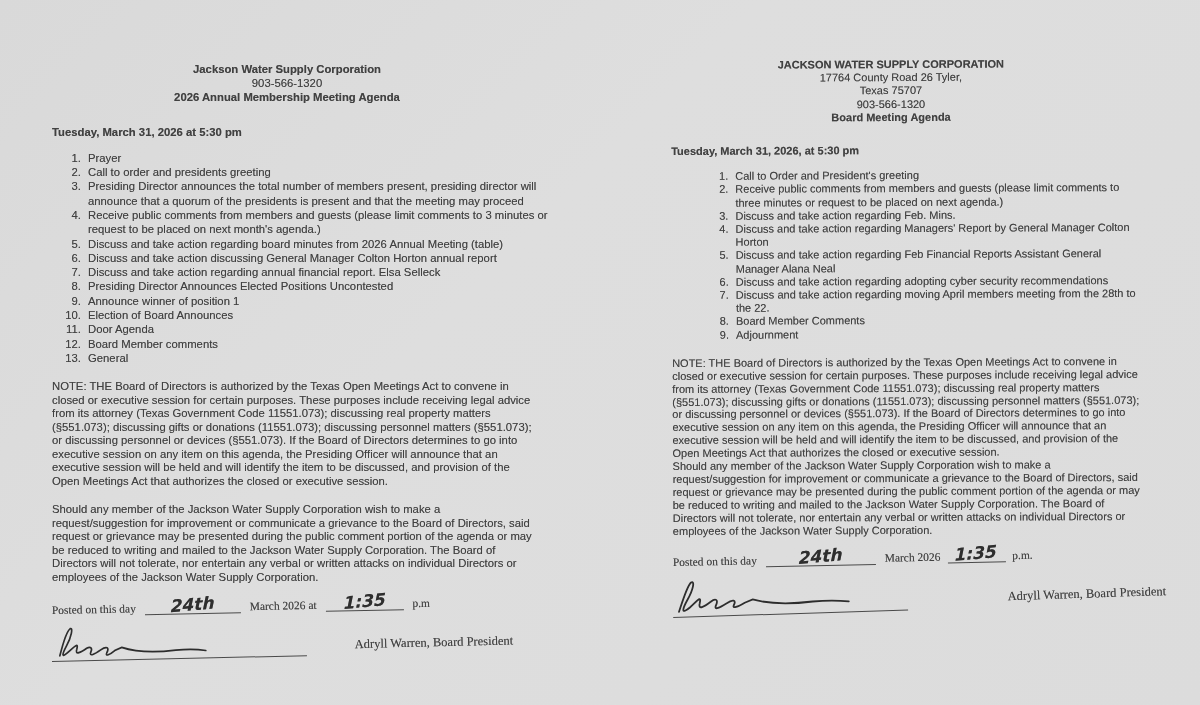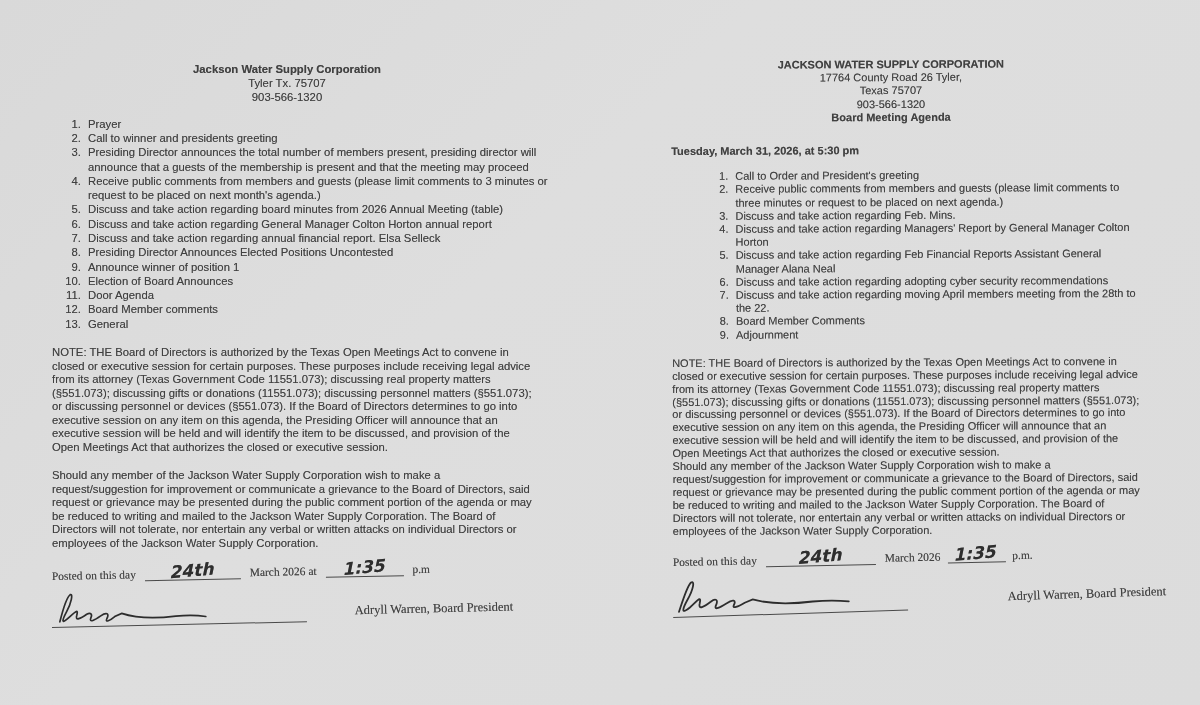--- a/index.html
+++ b/index.html
@@ -79,30 +79,31 @@
   svg.scrawl { display:block; }
 </style>
 </head>
 <body>
 
 <div>
 
   <section class="page page-left">
     <header class="doc-header">
       <div class="bold">Jackson Water Supply Corporation</div>
-      <div>Tyler Tx. 75707</div>
       <div>903-566-1320</div>
+      <div class="bold">2026 Annual Membership Meeting Agenda</div>
     </header>
+    <div class="datetime">Tuesday, March 31, 2026  at 5:30 pm</div>
     <ol class="agenda">
         <li>Prayer</li>
-        <li>Call to winner and presidents greeting</li>
-        <li>Presiding Director announces the total number of members present, presiding director will announce that a guests of the membership is present and that the meeting may proceed</li>
+        <li>Call to order and presidents greeting</li>
+        <li>Presiding Director announces the total number of members present, presiding director will announce that a quorum of the presidents is present and that the meeting may proceed</li>
         <li>Receive public comments from members and guests (please limit comments to 3 minutes or request to be placed on next month's agenda.)</li>
         <li>Discuss and take action regarding board minutes from 2026 Annual Meeting (table)</li>
-        <li>Discuss and take action regarding General Manager Colton Horton annual report</li>
+        <li>Discuss and take action discussing General Manager Colton Horton annual report</li>
         <li>Discuss and take action regarding annual financial report.  Elsa Selleck</li>
         <li>Presiding Director Announces Elected Positions Uncontested</li>
         <li>Announce winner of position 1</li>
         <li>Election of Board Announces</li>
         <li>Door Agenda</li>
         <li>Board Member comments</li>
         <li>General</li>
       </ol>
     <p class="para">NOTE: THE Board of Directors is authorized by the Texas Open Meetings Act to convene in closed or executive session for certain purposes. These purposes include receiving legal advice from its attorney (Texas Government Code 11551.073); discussing real property matters (§551.073); discussing gifts or donations (11551.073); discussing personnel matters (§551.073); or discussing personnel or devices (§551.073). If the Board of Directors determines to go into executive session on any item on this agenda, the Presiding Officer will announce that an executive session will be held and will identify the item to be discussed, and provision of the Open Meetings Act that authorizes the closed or executive session.</p>
     <p class="para">Should any member of the Jackson Water Supply Corporation wish to make a request/suggestion for improvement or communicate a grievance to the Board of Directors, said request or grievance may be presented during the public comment portion of the agenda or may be reduced to writing and mailed to the Jackson Water Supply Corporation. The Board of Directors will not tolerate, nor entertain any verbal or written attacks on individual Directors or employees of the Jackson Water Supply Corporation.</p>

